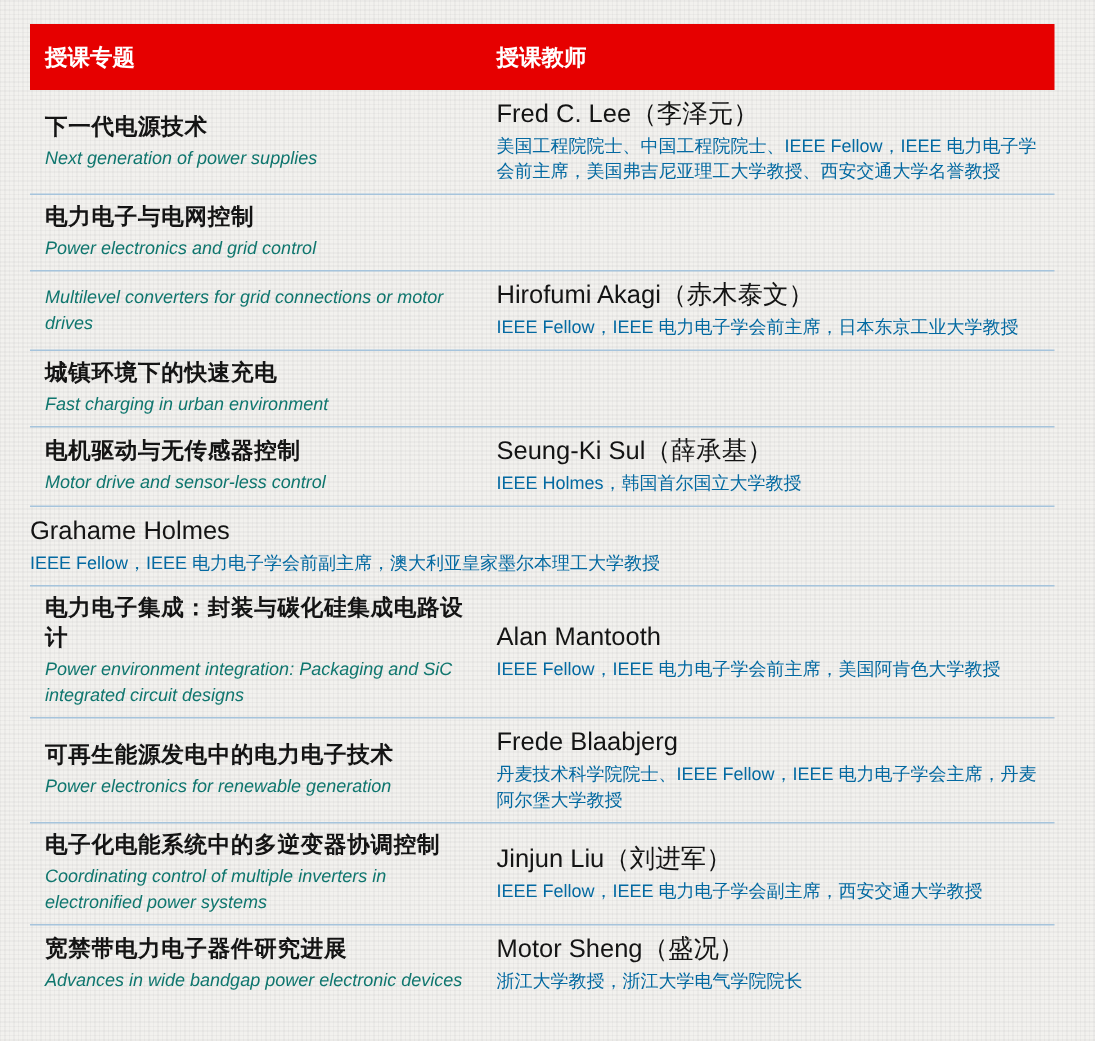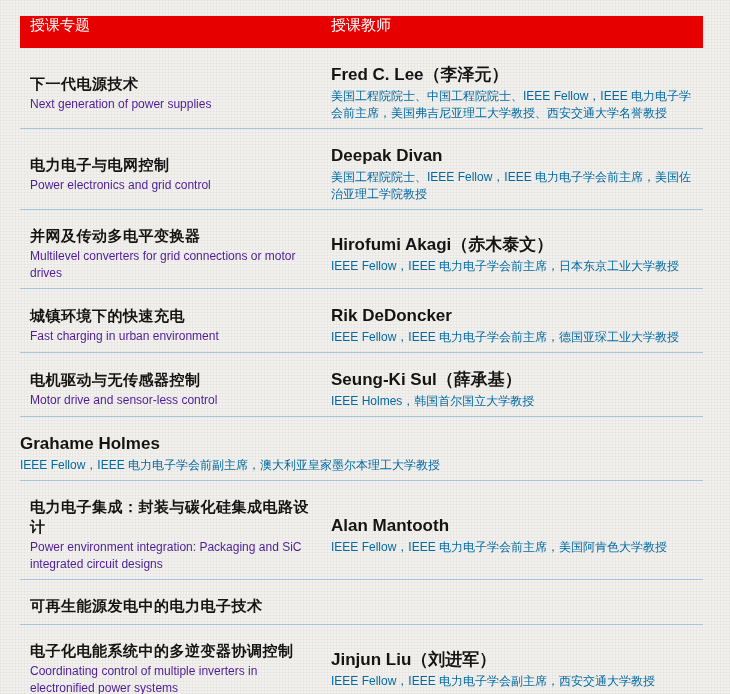--- a/index.html
+++ b/index.html
@@ -10,48 +10,49 @@
     background-image:
       repeating-linear-gradient(0deg, rgba(120,120,125,.06) 0 1px, transparent 1px 3px),
       repeating-linear-gradient(90deg, rgba(120,120,125,.06) 0 1px, transparent 1px 3px);
     color:#1a1a1a;
   }
   .page { margin:16px 27px 0 20px; width:683px; }
 
   
   .header-bar {
     background:#e60000;
-    height:32px;
+    height:44px;
     display:flex;
+    align-items:center;
     color:#ffffff;
-    font-weight:400;
+    font-weight:700;
     font-size:15px;
   }
   .header-bar .hcol-left  { width:311px; padding-left:10px; }
   .header-bar .hcol-right { flex:1; }
 
   
   .row {
     display:flex;
     align-items:center;
     border-bottom:1px solid #a6c4dc;
-    padding:16px 0 6px 0;
+    padding:5px 0 6px 0;
   }
   .cell-left  { width:311px; padding-left:10px; padding-right:12px; }
   .cell-right { flex:1; padding-right:4px; }
 
   .topic-zh {
     font-size:15px; font-weight:700; line-height:20px;
     color:#141414; margin-bottom:2px; letter-spacing:.5px;
   }
-  .topic-en { font-size:12px; line-height:17px; color:#4c1d95; }
+  .topic-en { font-size:12px; line-height:17px; color:#0f766e;font-style:italic; }
 
   .teacher {
     font-size:17px; line-height:22px; color:#141414;
-    font-weight:700; margin-bottom:2px;
+    font-weight:400; margin-bottom:2px;
   }
   .creds { font-size:12px; line-height:17px; color:#0369a1; }
 </style>
 </head>
 <body>
 
 <div class="page">
 
   <div class="header-bar">
     <div class="hcol-left">授课专题</div>
@@ -67,45 +68,36 @@
       <div class="teacher">Fred C. Lee（李泽元）</div>
       <div class="creds">美国工程院院士、中国工程院院士、IEEE Fellow，IEEE 电力电子学会前主席，美国弗吉尼亚理工大学教授、西安交通大学名誉教授</div>
     </div>
   </div>
 
   <div class="row">
     <div class="cell-left">
       <div class="topic-zh">电力电子与电网控制</div>
       <div class="topic-en">Power electronics and grid control</div>
     </div>
-    <div class="cell-right">
-      <div class="teacher">Deepak Divan</div>
-      <div class="creds">美国工程院院士、IEEE Fellow，IEEE 电力电子学会前主席，美国佐治亚理工学院教授</div>
-    </div>
   </div>
 
   <div class="row">
     <div class="cell-left">
-      <div class="topic-zh">并网及传动多电平变换器</div>
       <div class="topic-en">Multilevel converters for grid connections or motor drives</div>
     </div>
     <div class="cell-right">
       <div class="teacher">Hirofumi Akagi（赤木泰文）</div>
       <div class="creds">IEEE Fellow，IEEE 电力电子学会前主席，日本东京工业大学教授</div>
     </div>
   </div>
 
   <div class="row">
     <div class="cell-left">
       <div class="topic-zh">城镇环境下的快速充电</div>
       <div class="topic-en">Fast charging in urban environment</div>
-    </div>
-    <div class="cell-right">
-      <div class="teacher">Rik DeDoncker</div>
-      <div class="creds">IEEE Fellow，IEEE 电力电子学会前主席，德国亚琛工业大学教授</div>
     </div>
   </div>
 
   <div class="row">
     <div class="cell-left">
       <div class="topic-zh">电机驱动与无传感器控制</div>
       <div class="topic-en">Motor drive and sensor-less control</div>
     </div>
     <div class="cell-right">
       <div class="teacher">Seung-Ki Sul（薛承基）</div>
@@ -127,20 +119,25 @@
     </div>
     <div class="cell-right">
       <div class="teacher">Alan Mantooth</div>
       <div class="creds">IEEE Fellow，IEEE 电力电子学会前主席，美国阿肯色大学教授</div>
     </div>
   </div>
 
   <div class="row">
     <div class="cell-left">
       <div class="topic-zh">可再生能源发电中的电力电子技术</div>
+      <div class="topic-en">Power electronics for renewable generation</div>
+    </div>
+    <div class="cell-right">
+      <div class="teacher">Frede Blaabjerg</div>
+      <div class="creds">丹麦技术科学院院士、IEEE Fellow，IEEE 电力电子学会主席，丹麦阿尔堡大学教授</div>
     </div>
   </div>
 
   <div class="row">
     <div class="cell-left">
       <div class="topic-zh">电子化电能系统中的多逆变器协调控制</div>
       <div class="topic-en">Coordinating control of multiple inverters in electronified power systems</div>
     </div>
     <div class="cell-right">
       <div class="teacher">Jinjun Liu（刘进军）</div>

